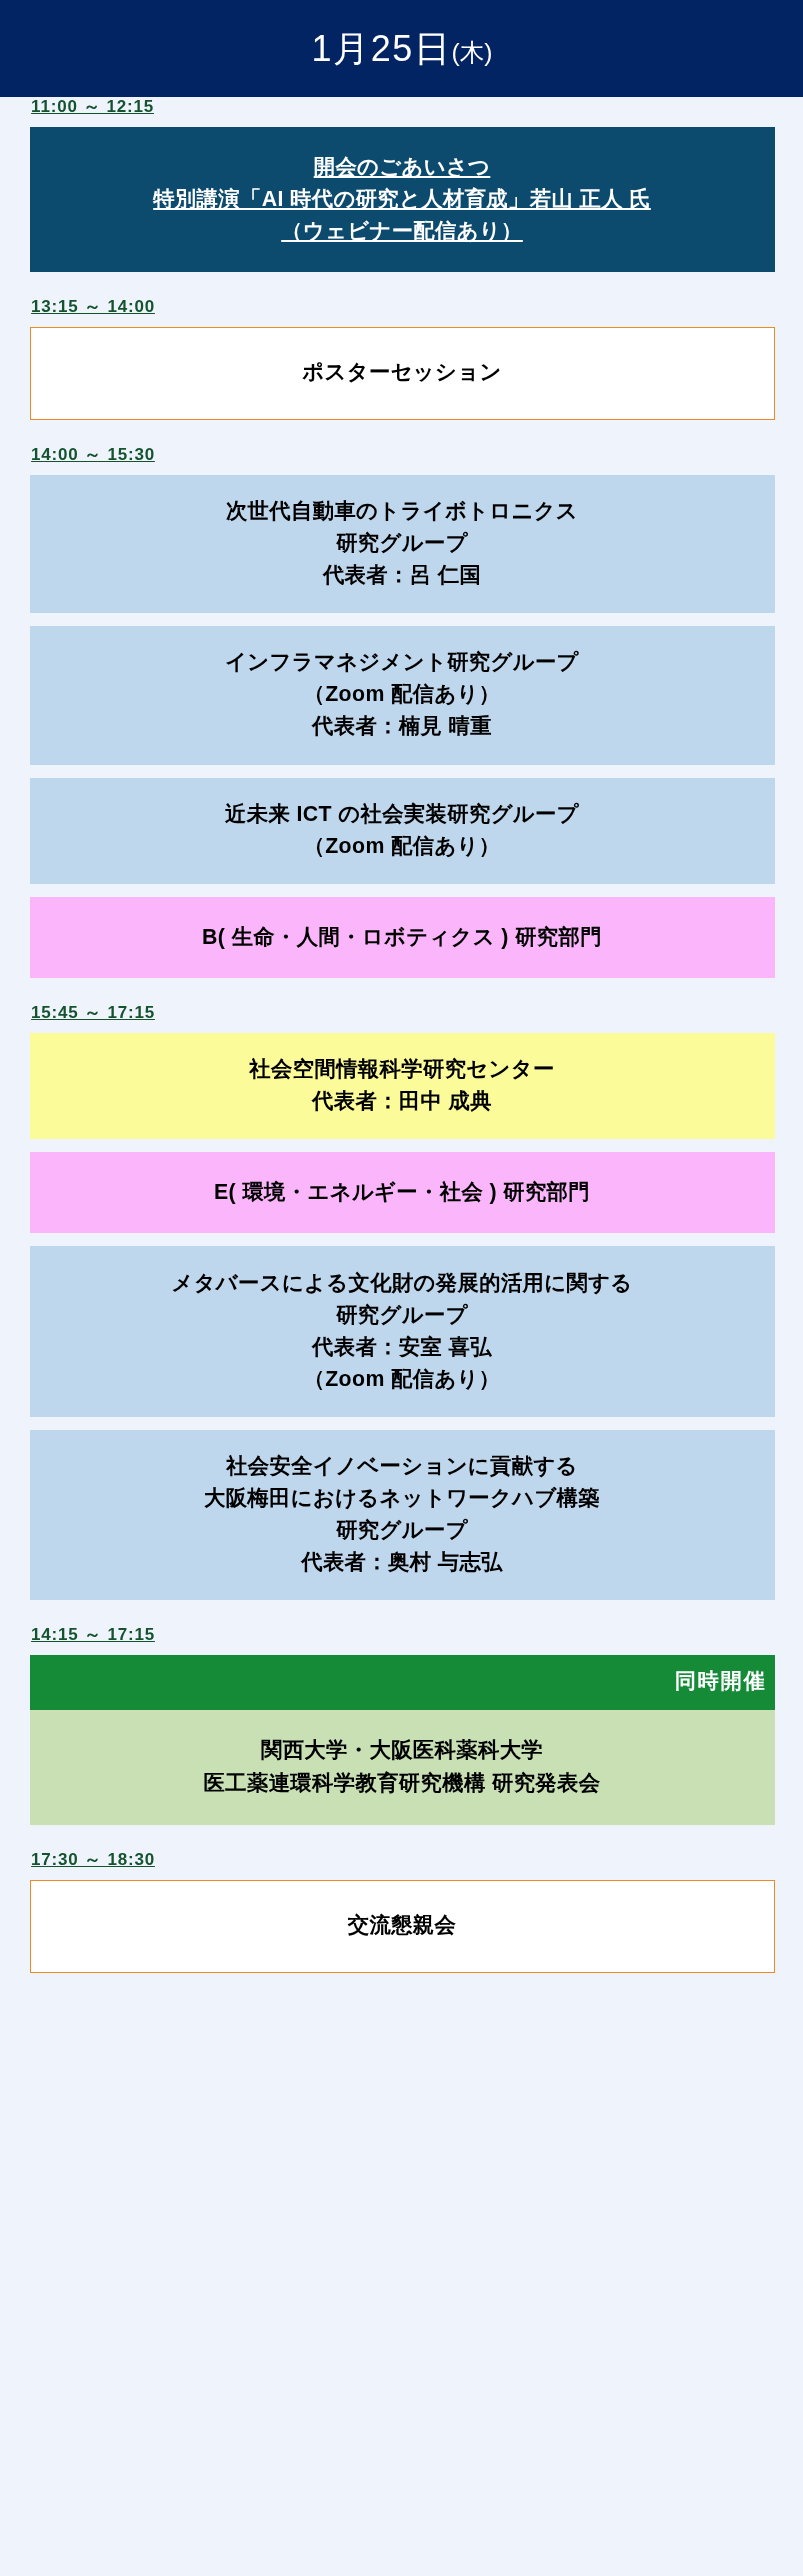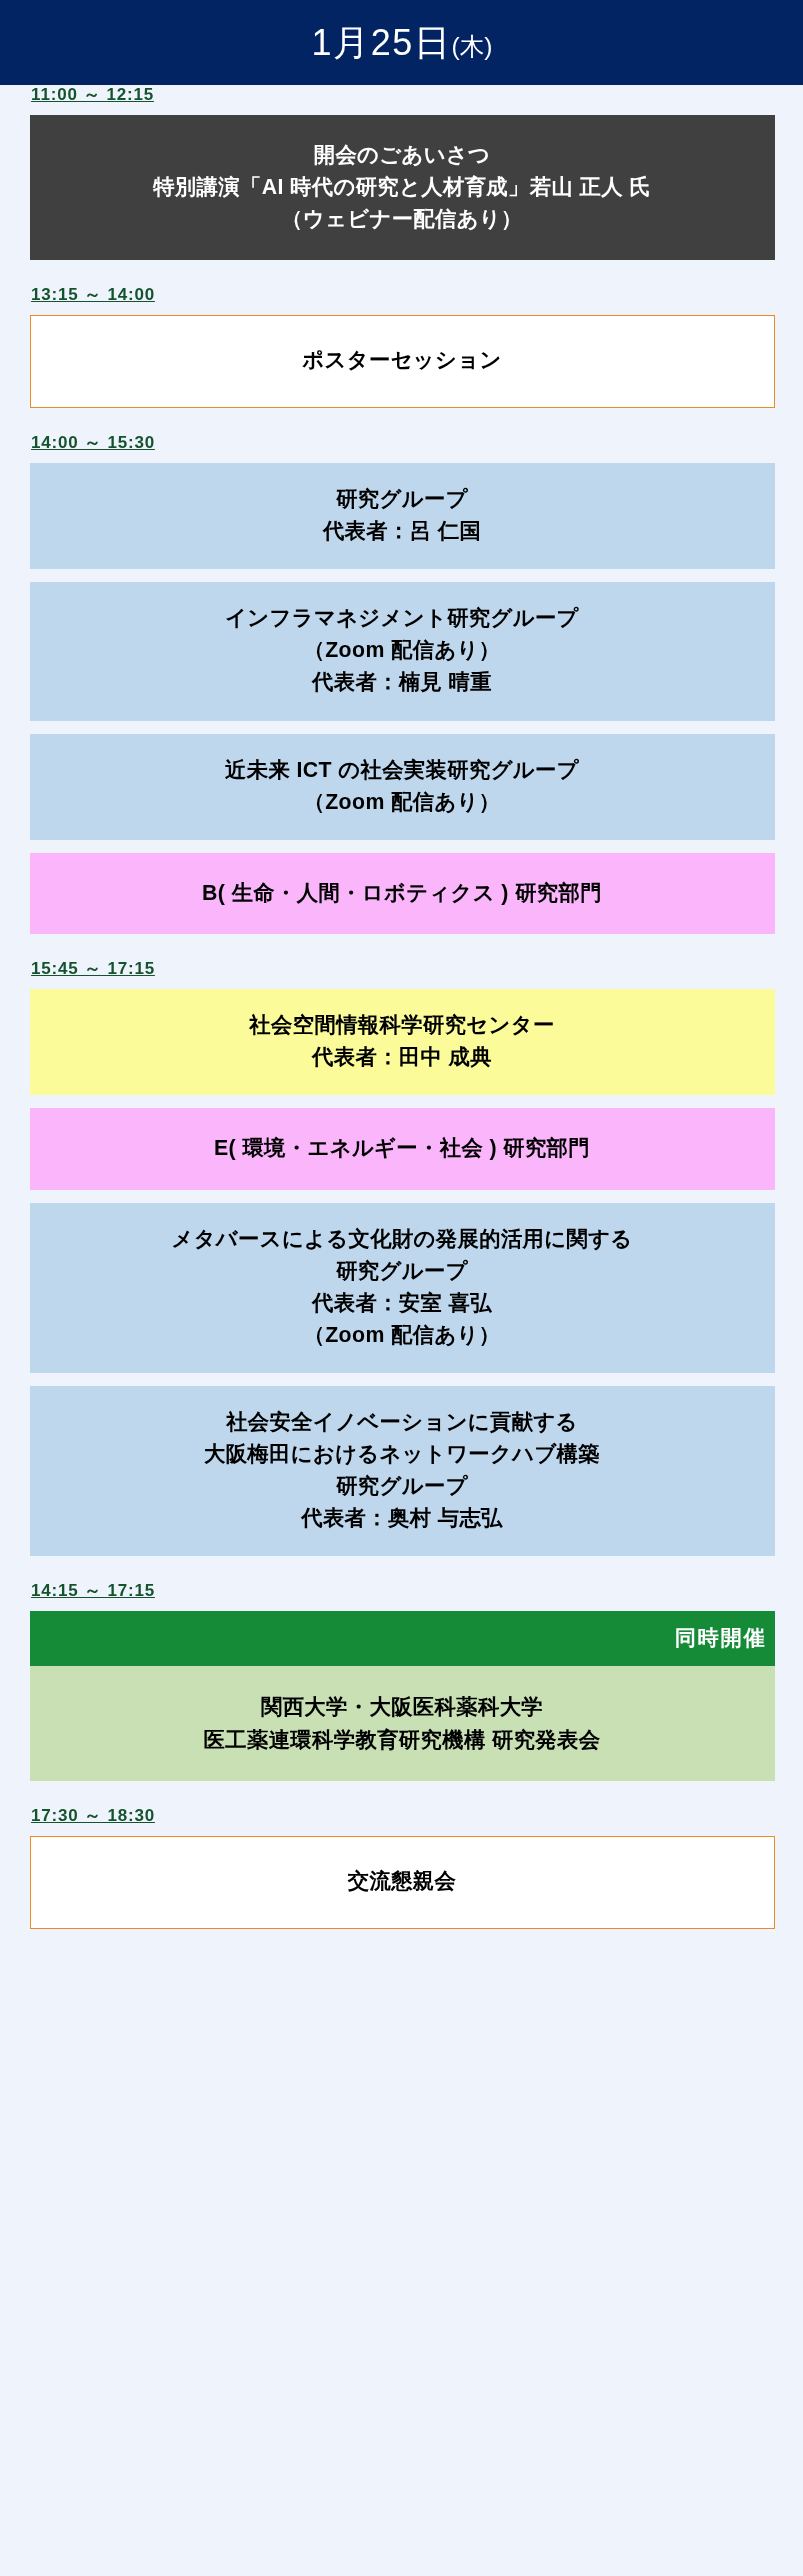--- a/index.html
+++ b/index.html
@@ -20,21 +20,21 @@
     background: #eef3fc;
     box-sizing: border-box;
     position: relative;
   }
 
   
   .day-header {
     background: #032462;
     color: #ffffff;
     text-align: center;
-    height: 85px;
+    height: 97px;
     display: flex;
     align-items: center;
     justify-content: center;
   }
   .day-header-title {
     font-size: 36px;
     font-weight: 400;
     letter-spacing: 1.6px;
     line-height: 1;
     white-space: nowrap;
@@ -83,23 +83,24 @@
   }
   .card:last-child {
     margin-bottom: 0;
   }
   .card .line {
     display: block;
   }
 
   
   .card--orange {
-    background: #404040;
+    background: #0c4a6e;
     color: #ffffff;
     padding: 24.6px 14.8px;
+    text-decoration: underline;
   }
   .card--outline {
     background: #ffffff;
     border: 1.6px solid #ED8B22;
     color: #000000;
     padding: 29.5px 14.8px;
   }
   .card--blue {
     background: #BFD7EC;
     color: #000000;
@@ -165,20 +166,21 @@
       </div>
       <div class="slot">
         <div class="slot-time">13:15 ～ 14:00</div>
         <div class="card card--outline">
           <span class="line">ポスターセッション</span>
         </div>
       </div>
       <div class="slot">
         <div class="slot-time">14:00 ～ 15:30</div>
         <div class="card card--blue">
+          <span class="line">次世代自動車のトライボトロニクス</span>
           <span class="line">研究グループ</span>
           <span class="line">代表者：呂 仁国</span>
         </div>
         <div class="card card--blue">
           <span class="line">インフラマネジメント研究グループ</span>
           <span class="line">（Zoom 配信あり）</span>
           <span class="line">代表者：楠見 晴重</span>
         </div>
         <div class="card card--blue">
           <span class="line">近未来 ICT の社会実装研究グループ</span>

